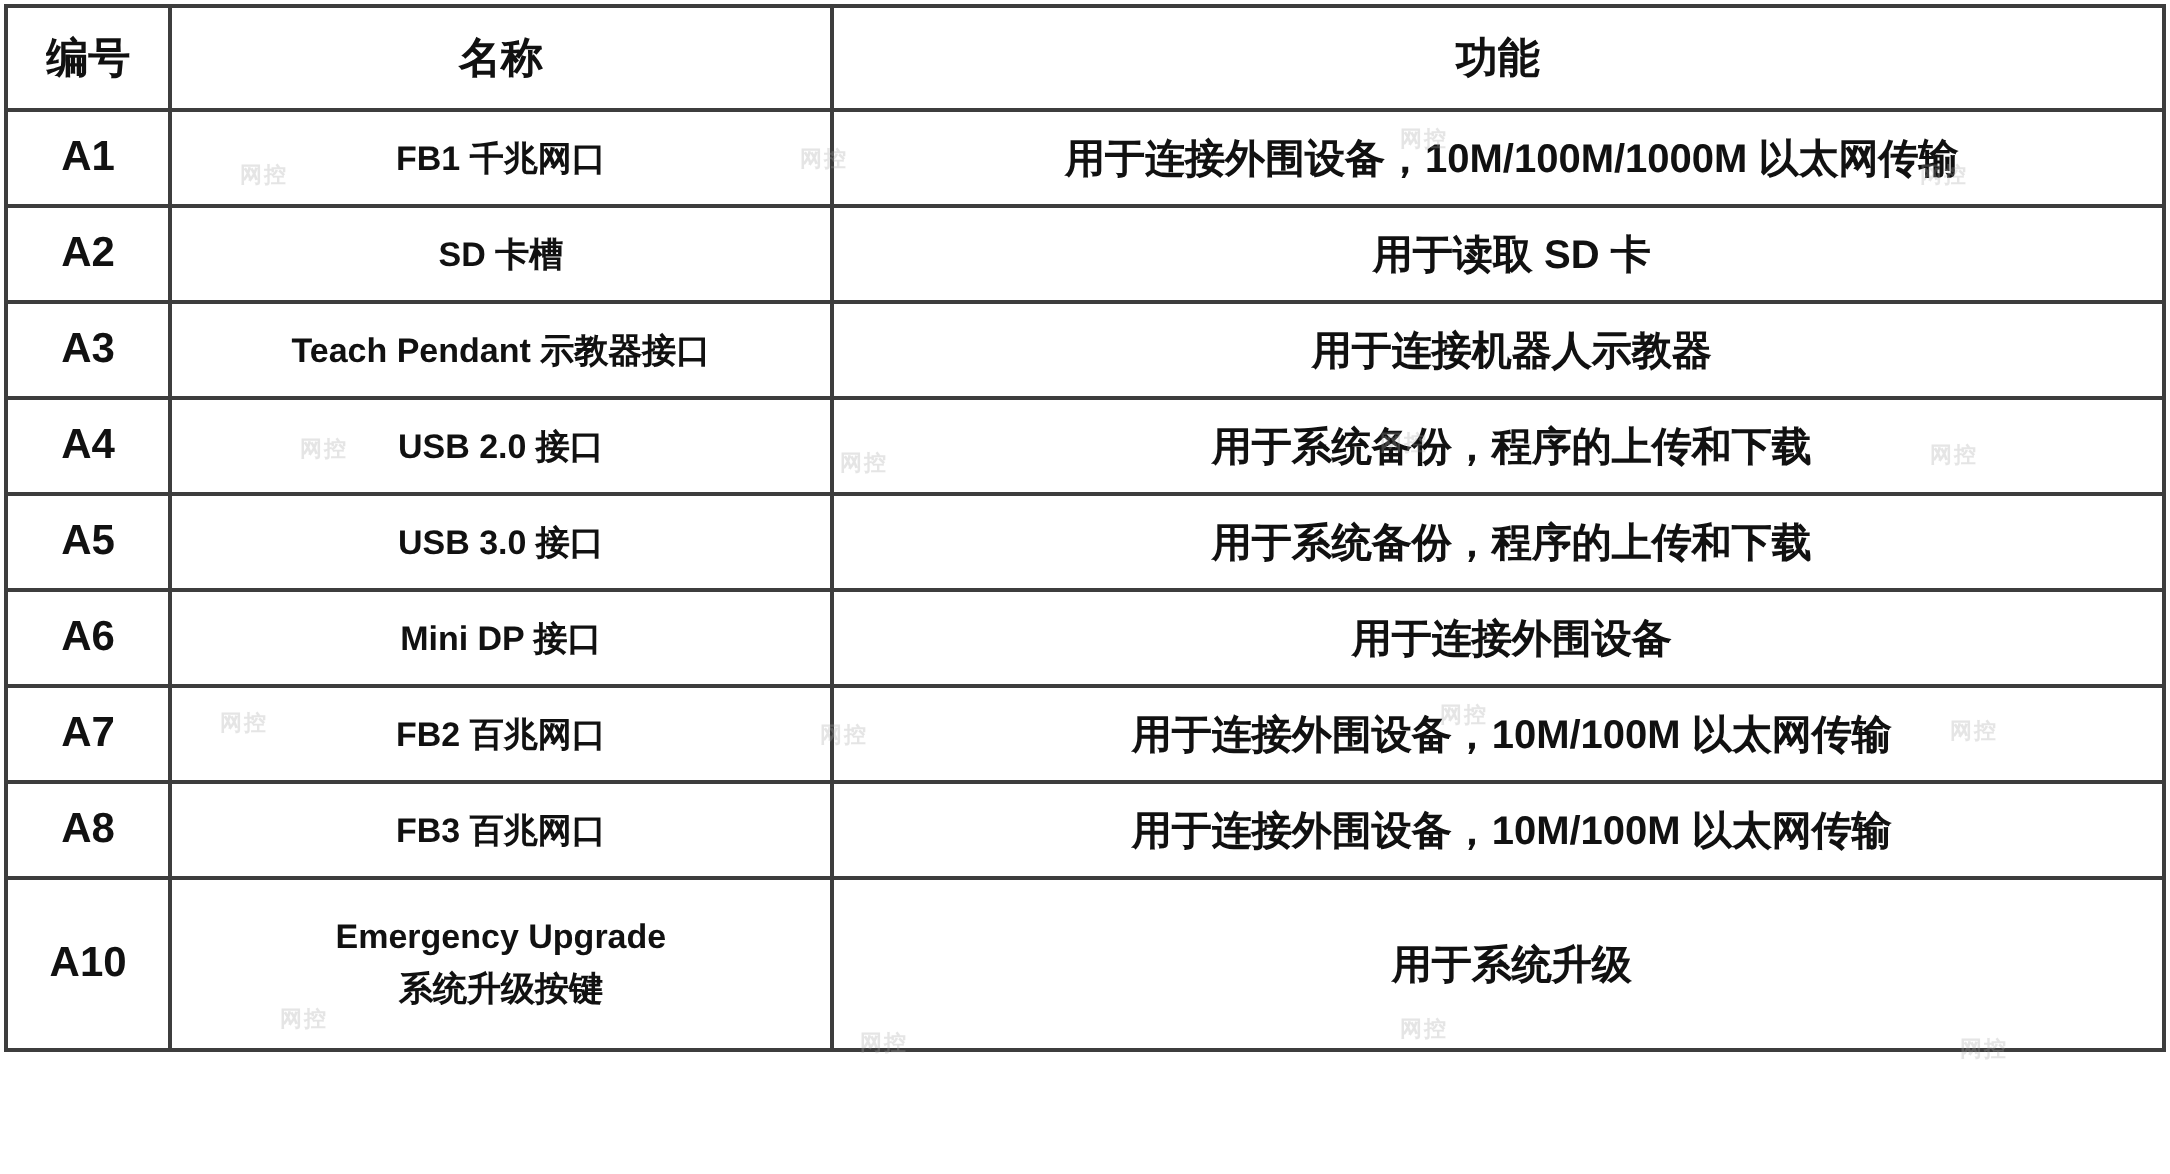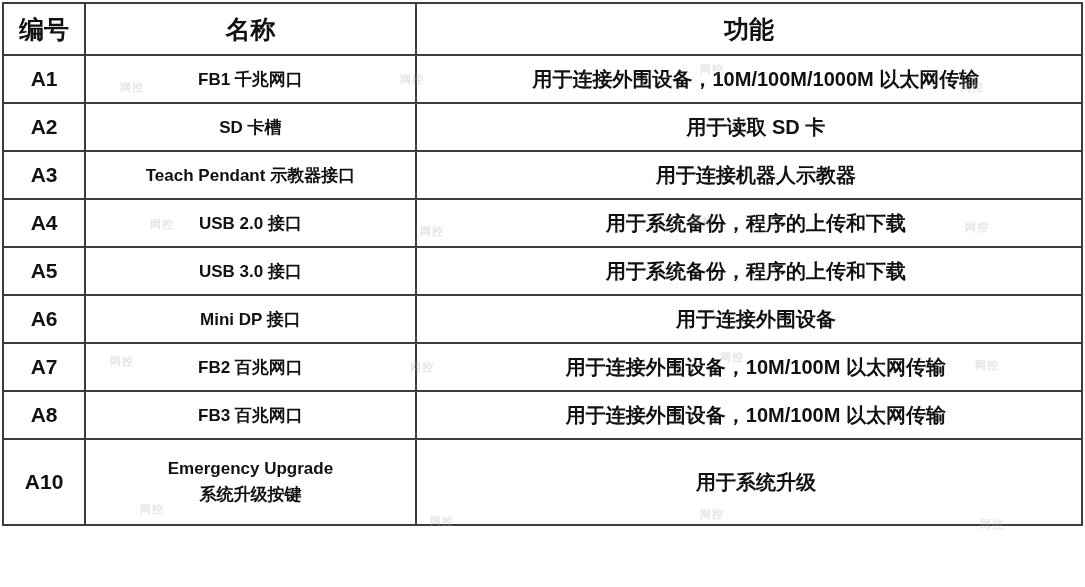--- a/index.html
+++ b/index.html
@@ -22,21 +22,21 @@
   }
   table.spec-table {
     border-collapse: collapse;
     width: 1081px;
     margin: 2px 0 0 2px;
     table-layout: fixed;
   }
   table.spec-table td, table.spec-table th {
     border: 2px solid #3d3d3d;
     padding: 0 10px;
-    font-size: 25px;
+    font-size: 21px;
     font-weight: bold;
     color: #111111;
     vertical-align: middle;
     background: #ffffff;
   }
   thead th {
     background: #eceded;
     text-align: center;
     height: 50px;
     font-size: 22px;

